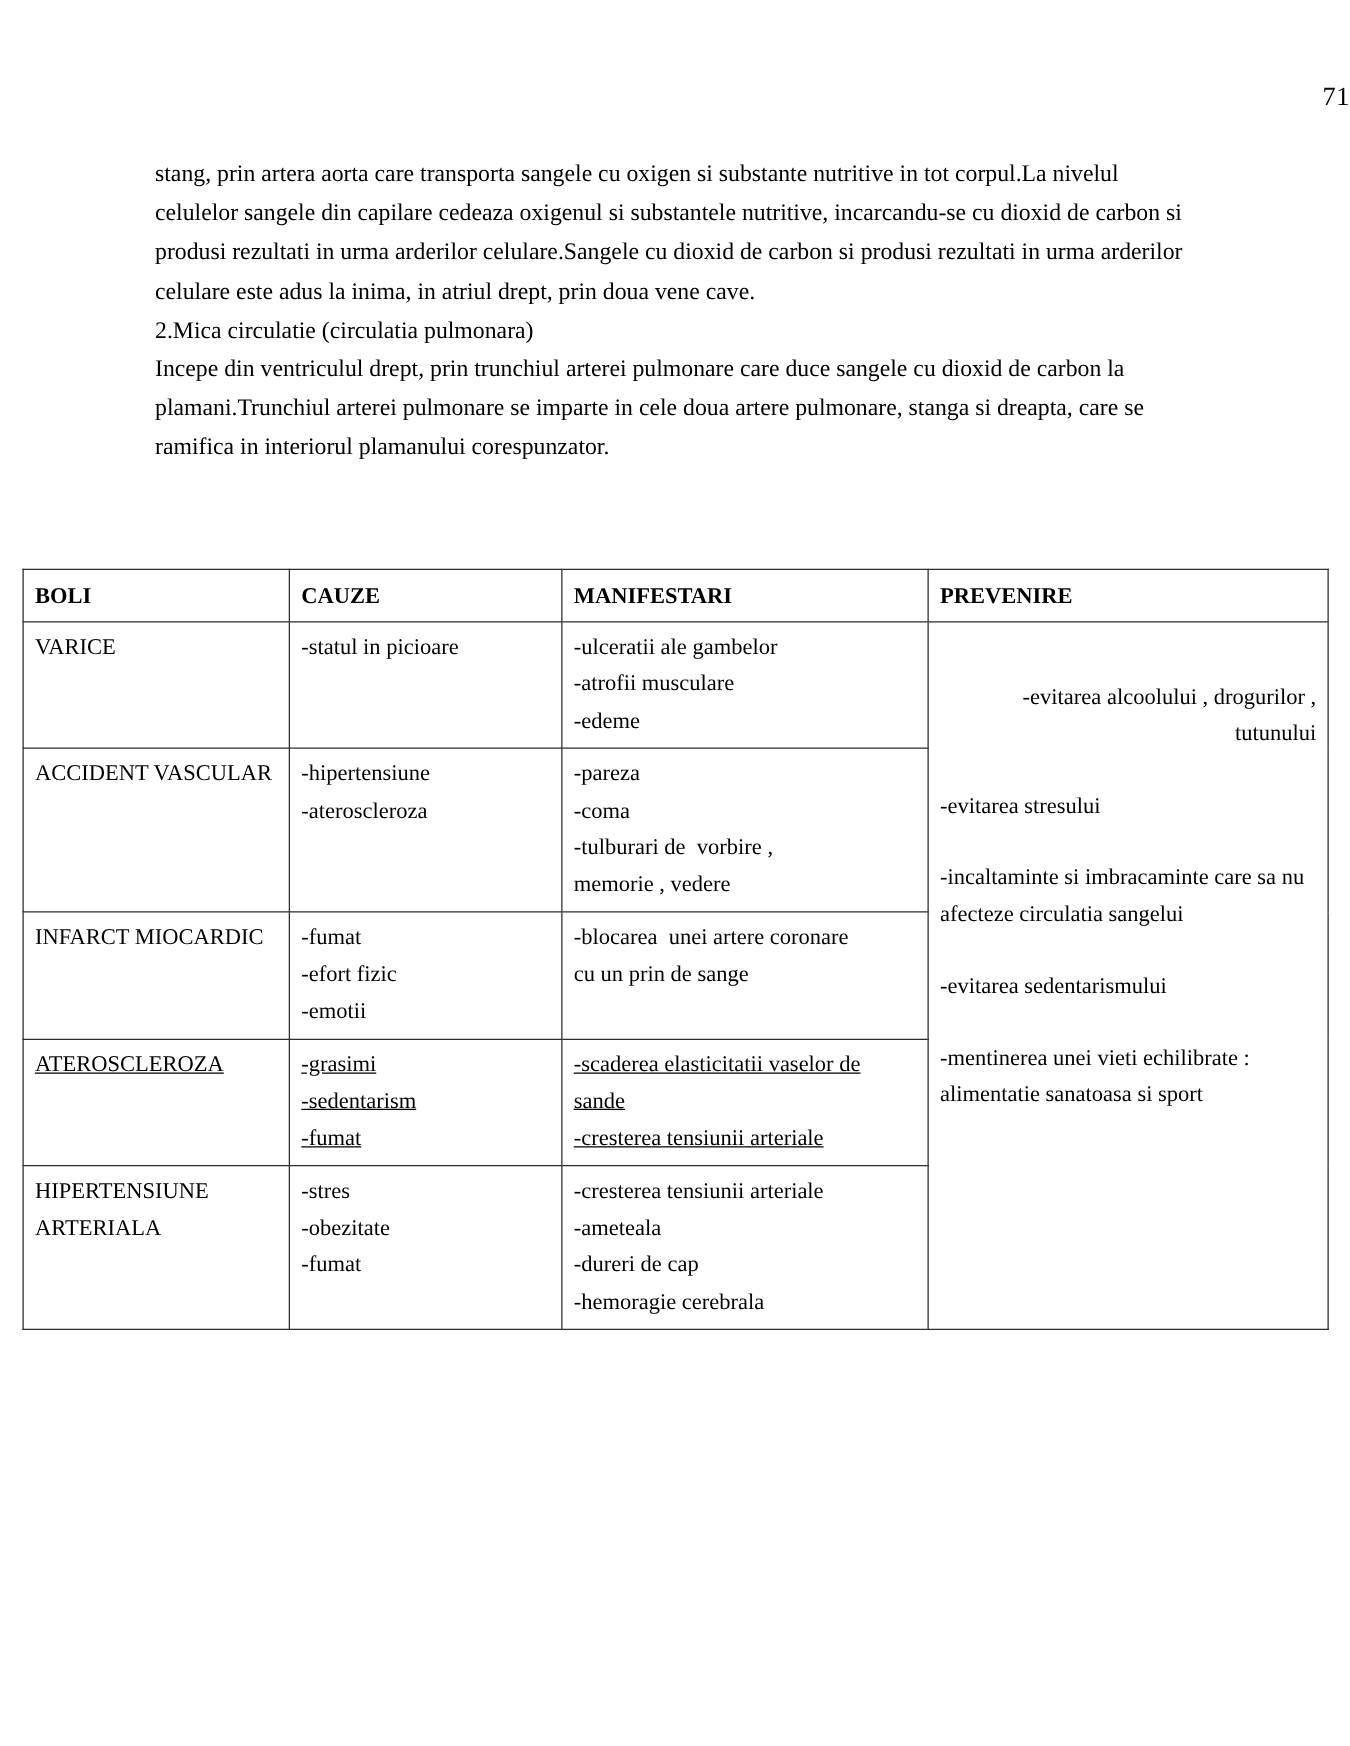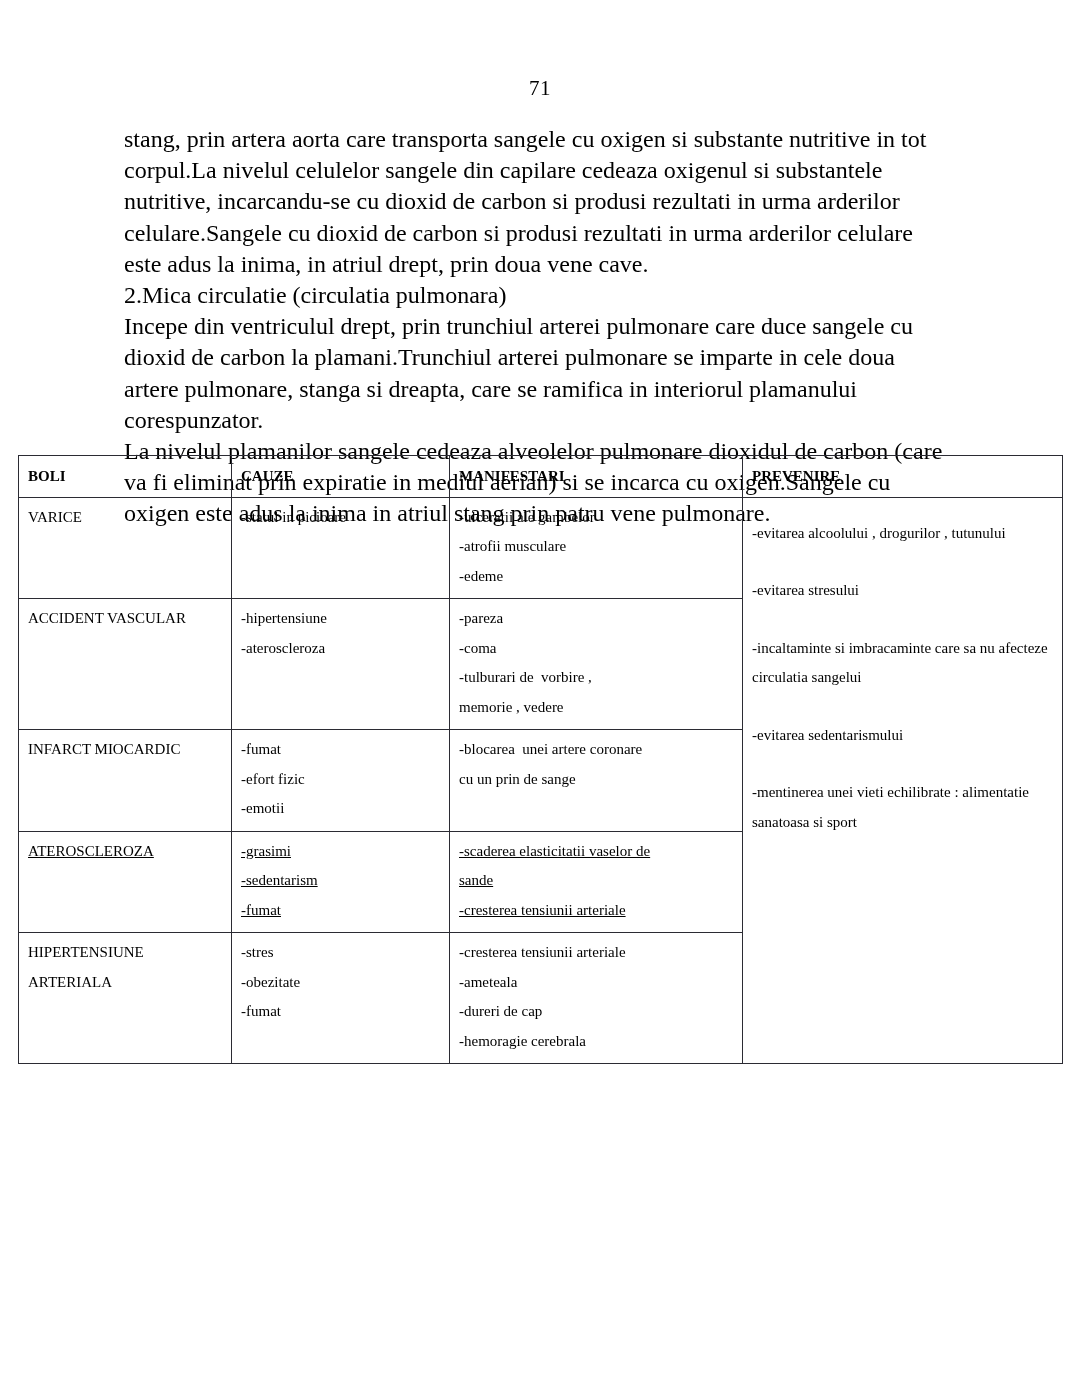--- a/index.html
+++ b/index.html
@@ -23,37 +23,37 @@
     top: 0;
     width: 1080px;
     height: 1397px;
     background: #ffffff;
   }
 
   
   .page-number {
     position: absolute;
     left: 0;
-    top: 75px;
+    top: 64px;
     width: 1080px;
-    text-align: center;
+    text-align: right;
     font-size: 21px;
     line-height: 26px;
     letter-spacing: 0.5px;
   }
 
   
   .body-copy {
     position: absolute;
     left: 124px;
     top: 124px;
     width: 822px;
   }
   .para {
-    font-size: 24px;
+    font-size: 19px;
     line-height: 31.2px;
     text-align: left;
     margin: 0;
     white-space: pre-wrap;
   }
   .para.bold {
     font-weight: normal;
   }
 
   
@@ -63,21 +63,21 @@
     top: 455px;
     width: 1044px;
     border-collapse: collapse;
     table-layout: fixed;
   }
   .data-table td,
   .data-table th {
     border: 1.6px solid #2b2b33;
     padding: 5px 9px 7px 9px;
     vertical-align: top;
-    font-size: 15px;
+    font-size: 18px;
     line-height: 29.5px;
     text-align: left;
     font-weight: normal;
   }
   .data-table th {
     font-weight: bold;
     padding-top: 6px;
     padding-bottom: 5px;
   }
   .col-boli    { width: 213px; }
@@ -95,21 +95,22 @@
   .prev-cell {
     vertical-align: top;
     padding-top: 10px;
   }
   .prev-block {
     display: block;
     white-space: pre-wrap;
     margin-bottom: 28px;
   }
   .prev-block.first {
-    margin-top: 16px;
+    margin-top: 40px;
+    text-align: right;
   }
   .prev-block.last {
     margin-bottom: 12px;
   }
 
   
   .row-varice td   { height: 66px; }
   .row-avc td      { height: 88px; }
   .row-infarct td  { height: 60px; margin-top: 48px; }
   .row-atero td    { height: 60px; text-decoration: underline; }
@@ -119,21 +120,20 @@
 <body>
 
 <div class="page">
 
   <div class="page-number">71</div>
 
   <div class="body-copy">
     <p class="para">stang, prin artera aorta care transporta sangele cu oxigen si substante nutritive in tot corpul.La nivelul celulelor sangele din capilare cedeaza oxigenul si substantele nutritive, incarcandu-se cu dioxid de carbon si produsi rezultati in urma arderilor celulare.Sangele cu dioxid de carbon si produsi rezultati in urma arderilor celulare este adus la inima, in atriul drept, prin doua vene cave.</p>
     <p class="para bold">2.Mica circulatie (circulatia pulmonara)</p>
     <p class="para">Incepe din ventriculul drept, prin trunchiul arterei pulmonare care duce sangele cu dioxid de carbon la plamani.Trunchiul arterei pulmonare se imparte in cele doua artere pulmonare, stanga si dreapta, care se ramifica in interiorul plamanului corespunzator.</p>
-    <p class="para">La nivelul plamanilor sangele cedeaza alveolelor pulmonare dioxidul de carbon (care va fi eliminat prin expiratie in mediul aerian) si se incarca cu oxigen.Sangele cu oxigen este adus la inima in atriul stang prin patru vene pulmonare.</p>
   </div>
 
   <table class="data-table">
     <colgroup>
       <col class="col-boli">
       <col class="col-cauze">
       <col class="col-manif">
       <col class="col-prev">
     </colgroup>
     <thead>

